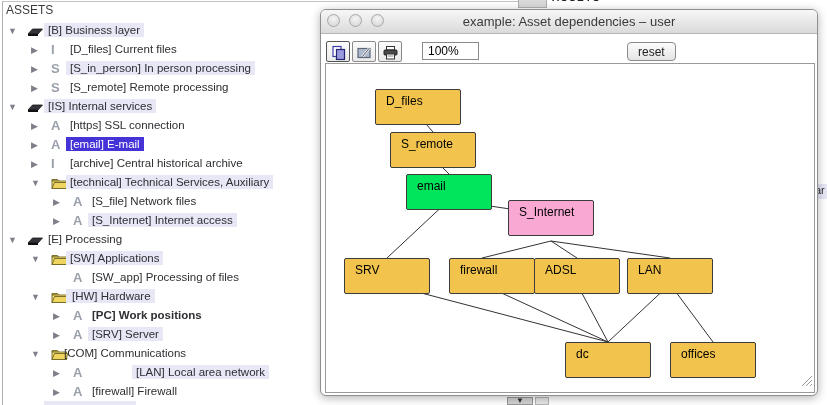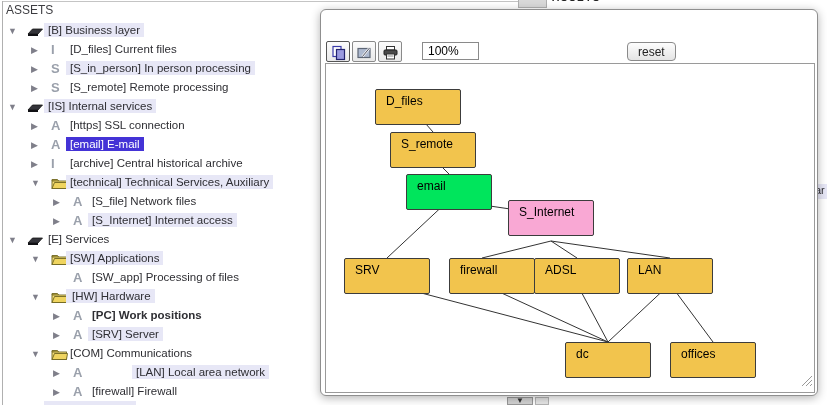--- a/index.html
+++ b/index.html
@@ -128,21 +128,21 @@
           <span class="arrow" style="left: 53px;">▶</span>
           <span class="ticon letter" style="left: 73px;">A</span>
           <span class="lbl hl" style="left: 88px;">[S_Internet] Internet access</span>
         </div>
         <div class="tree-row" style="top: 231px;">
           <span class="arrow" style="left: 8px;">▼</span>
           <span class="ticon" style="left: 27px;"><svg width="17" height="12" viewBox="0 0 17 12">
               <polygon points="1,8 5.5,3 15.5,3 11,8" fill="#34343a" stroke="#141414" stroke-width="0.8"></polygon>
               <polygon points="1,8 11,8 11,10 1,10" fill="#101014"></polygon>
             </svg></span>
-          <span class="lbl" style="left: 44px;">[E] Services</span>
+          <span class="lbl" style="left: 44px;">[E] Processing</span>
         </div>
         <div class="tree-row" style="top: 250px;">
           <span class="arrow" style="left: 31px;">▼</span>
           <span class="ticon" style="left: 51px;"><svg width="17" height="13" viewBox="0 0 17 13">
               <polygon points="1,4 1,2.5 6.5,2.5 8,4.5" fill="#e8cf5c" stroke="#6e6520" stroke-width="0.9"></polygon>
               <rect x="1" y="4" width="14.5" height="7.5" fill="#f6e07a" stroke="#6e6520" stroke-width="0.9"></rect>
               <polygon points="1,11.5 3.5,5.5 16.5,5.5 15.5,11.5" fill="#efd45f" stroke="#6e6520" stroke-width="0.9"></polygon>
             </svg></span>
           <span class="lbl hl" style="left: 66px;">[SW] Applications</span>
         </div>
@@ -169,21 +169,21 @@
           <span class="ticon letter" style="left: 73px;">A</span>
           <span class="lbl hl" style="left: 88px;">[SRV] Server</span>
         </div>
         <div class="tree-row" style="top: 345px;">
           <span class="arrow" style="left: 31px;">▼</span>
           <span class="ticon" style="left: 51px;"><svg width="17" height="13" viewBox="0 0 17 13">
               <polygon points="1,4 1,2.5 6.5,2.5 8,4.5" fill="#e8cf5c" stroke="#6e6520" stroke-width="0.9"></polygon>
               <rect x="1" y="4" width="14.5" height="7.5" fill="#f6e07a" stroke="#6e6520" stroke-width="0.9"></rect>
               <polygon points="1,11.5 3.5,5.5 16.5,5.5 15.5,11.5" fill="#efd45f" stroke="#6e6520" stroke-width="0.9"></polygon>
             </svg></span>
-          <span class="lbl" style="left: 66px;">[COM] Communications</span>
+          <span class="lbl" style="left: 60px;">[COM] Communications</span>
         </div>
         <div class="tree-row" style="top: 364px;">
           <span class="arrow" style="left: 53px;">▶</span>
           <span class="ticon letter" style="left: 73px;">A</span>
           <span class="lbl hl" style="left: 92px; margin-left: 40px;">[LAN] Local area network</span>
         </div>
         <div class="tree-row" style="top: 383px;">
           <span class="arrow" style="left: 53px;">▶</span>
           <span class="ticon letter" style="left: 73px;">A</span>
           <span class="lbl" style="left: 88px; text-align: right;">[firewall] Firewall</span>
@@ -198,20 +198,26 @@
   </div>
   <div class="frag-right">
     <span>ar</span>
   </div>
   <div class="frag-scroll">
     <span>▼</span>
   </div>
   <div class="frag-scroll2"></div>
 
   <div class="window">
+    <div class="titlebar">
+      <span class="tl" style="left:6px"></span>
+      <span class="tl" style="left:28px"></span>
+      <span class="tl" style="left:50px"></span>
+      <div class="title">example: Asset dependencies – user</div>
+    </div>
     <div class="toolbar">
       <button class="tbtn" style="left:5px;border-color:#555;">
         <span>
           <svg width="17" height="16" viewBox="0 0 17 16">
             <rect x="3" y="1.5" width="8" height="10" fill="#fff" stroke="#3b3baa" stroke-width="1.2"></rect>
             <rect x="6.5" y="4.5" width="8" height="10" fill="#9a9ae0" stroke="#23236e" stroke-width="1.2"></rect>
           </svg>
         </span>
       </button>
       <button class="tbtn" style="left:31px">

